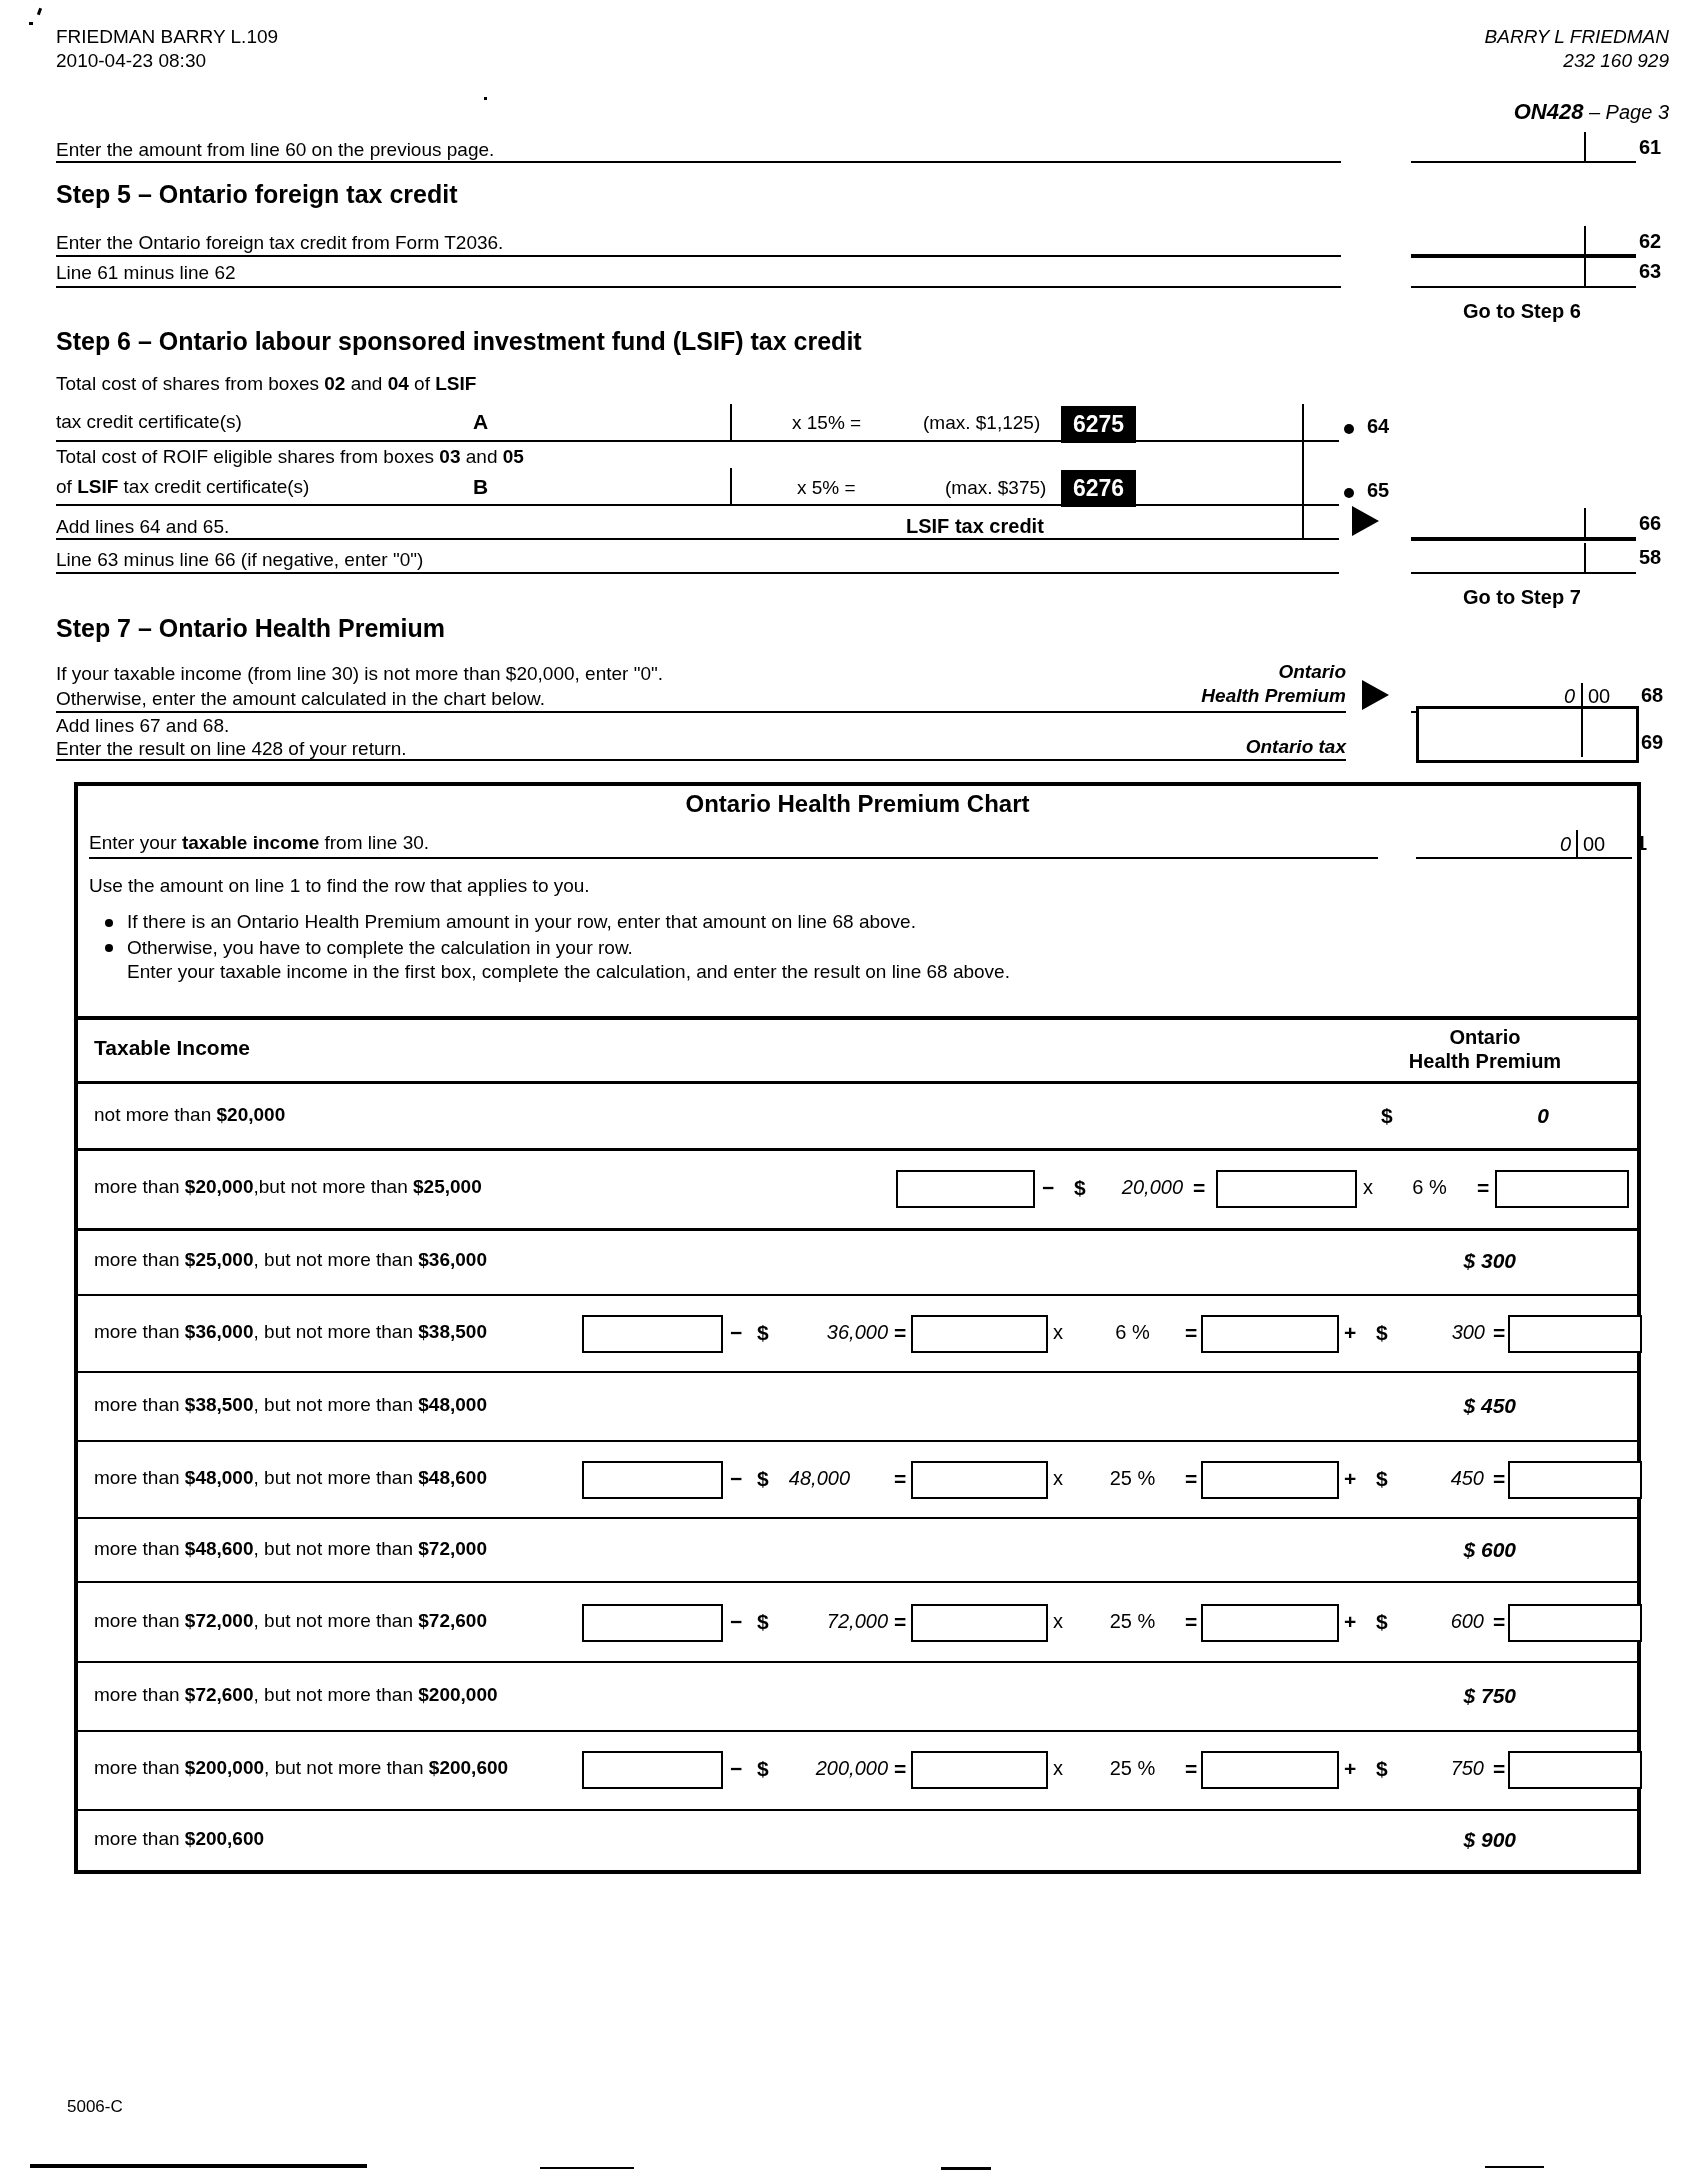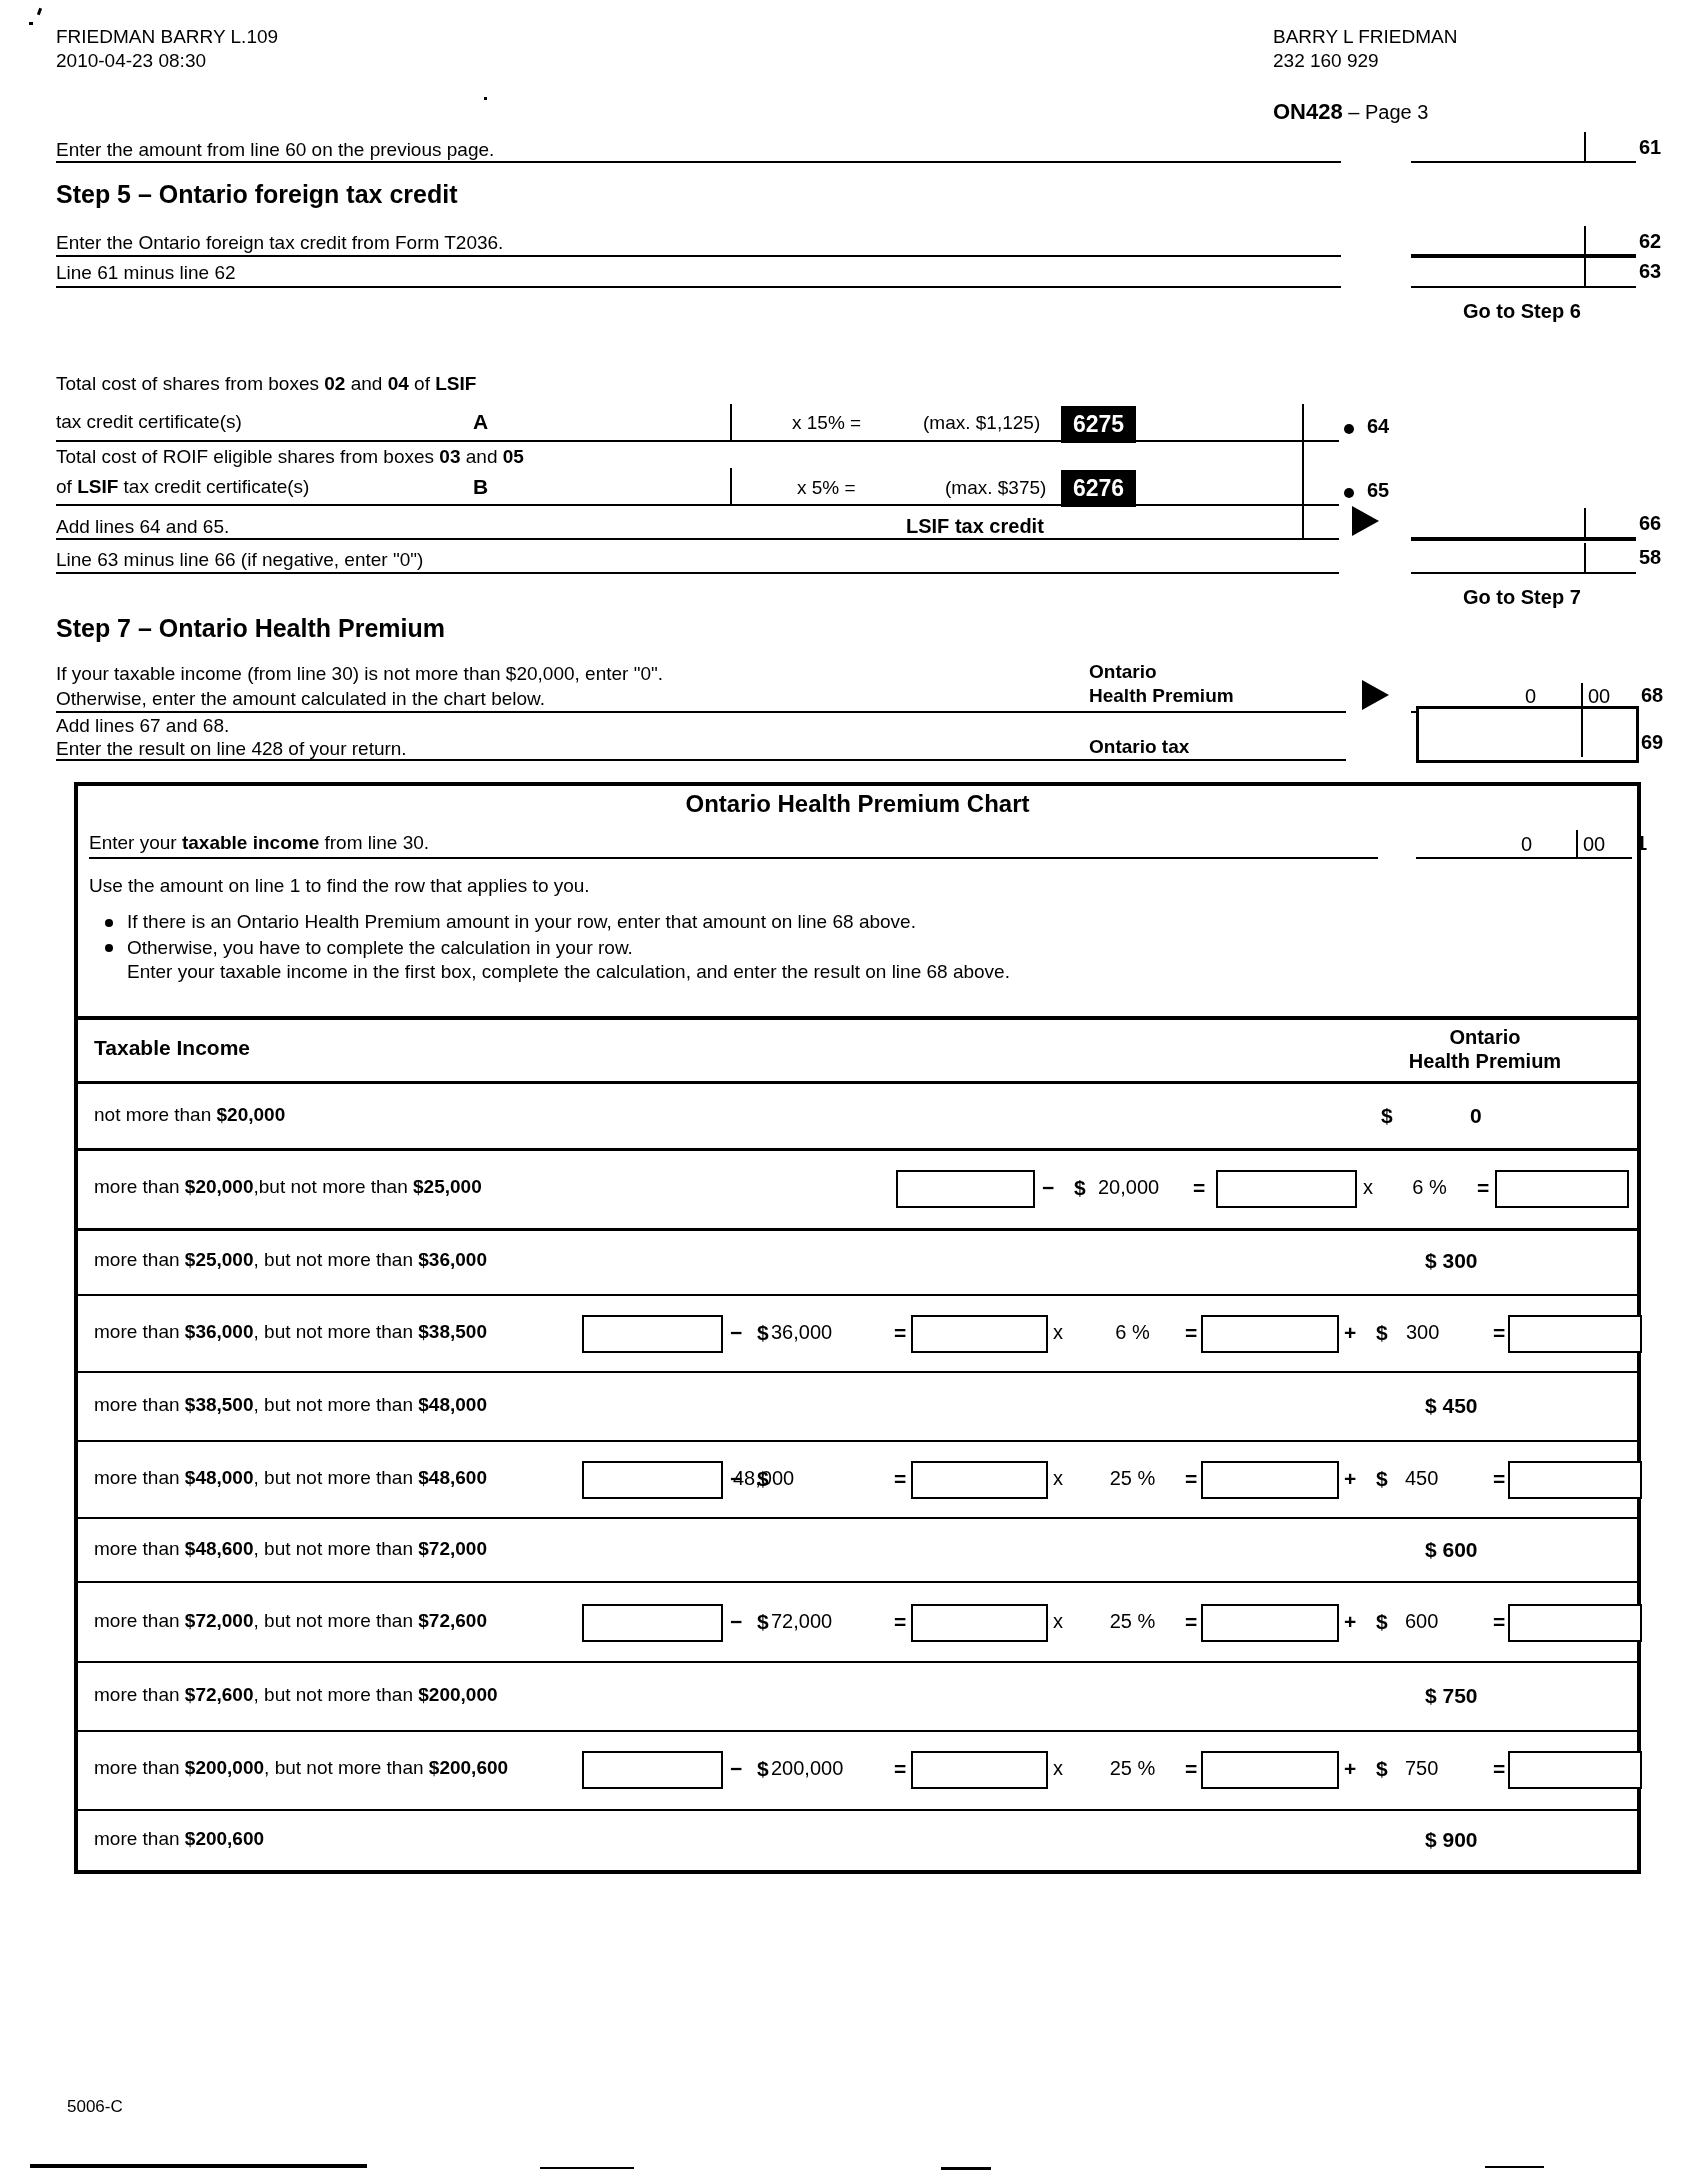--- a/index.html
+++ b/index.html
@@ -12,21 +12,21 @@
   .num{position:absolute;white-space:nowrap;font-size:20px;font-weight:bold;}
   .hl{position:absolute;background:#000;height:2px;}
   .vl{position:absolute;background:#000;width:2px;}
   .blackbox{position:absolute;background:#000;color:#fff;font-weight:bold;font-size:23px;
             width:75px;height:37px;text-align:center;line-height:37px;}
   .dot{position:absolute;width:10px;height:10px;border-radius:50%;background:#000;}
   .arr{position:absolute;width:0;height:0;border-top:15px solid transparent;
        border-bottom:15px solid transparent;border-left:27px solid #000;}
   .cbox{position:absolute;border:2px solid #000;background:#fff;}
   .chartbox{position:absolute;left:74px;top:782px;width:1567px;height:1092px;border:4px solid #000;box-sizing:border-box;}
-  .ra{}
+  .ra{text-align:right;font-style:italic;}
   .ca{text-align:center;}
   .op{font-weight:bold;font-size:21px;}
   .amt{font-size:20px;}
   .fixedamt{font-weight:bold;font-size:21px;}
   .artifact{position:absolute;background:#000;}
 </style>
 </head>
 <body>
 
 <div id="page">
@@ -54,20 +54,21 @@
   <div class="vl" style="left:1584px;top:226px;height:30px;"></div>
   <div class="num" style="left:1639px;top:230px;">62</div>
 
   <div class="t" style="left:56px;top:262px;">Line 61 minus line 62</div>
   <div class="hl" style="left:56px;top:286px;width:1285px;"></div>
   <div class="hl" style="left:1411px;top:286px;width:225px;"></div>
   <div class="vl" style="left:1584px;top:256px;height:30px;"></div>
   <div class="num" style="left:1639px;top:260px;">63</div>
   <div class="num" style="left:1463px;top:300px;">Go to Step 6</div>
 
+  <div class="h1" style="left:56px;top:327px;">Step 6 – Ontario labour sponsored investment fund (LSIF) tax credit</div>
 
   <div class="t" style="left:56px;top:373px;">Total cost of shares from boxes <b>02</b> and <b>04</b> of <b>LSIF</b></div>
   <div class="t" style="left:56px;top:411px;">tax credit certificate(s)</div>
   <div class="t b" style="left:473px;top:410px;font-size:21px;">A</div>
   <div class="t" style="left:792px;top:412px;">x 15% =</div>
   <div class="t" style="left:923px;top:412px;">(max. $1,125)</div>
   <div class="blackbox" style="left:1061px;top:406px;">6275</div>
   <div class="hl" style="left:56px;top:440px;width:1283px;"></div>
   <div class="vl" style="left:730px;top:404px;height:36px;"></div>
   <div class="dot" style="left:1344px;top:424px;"></div>

